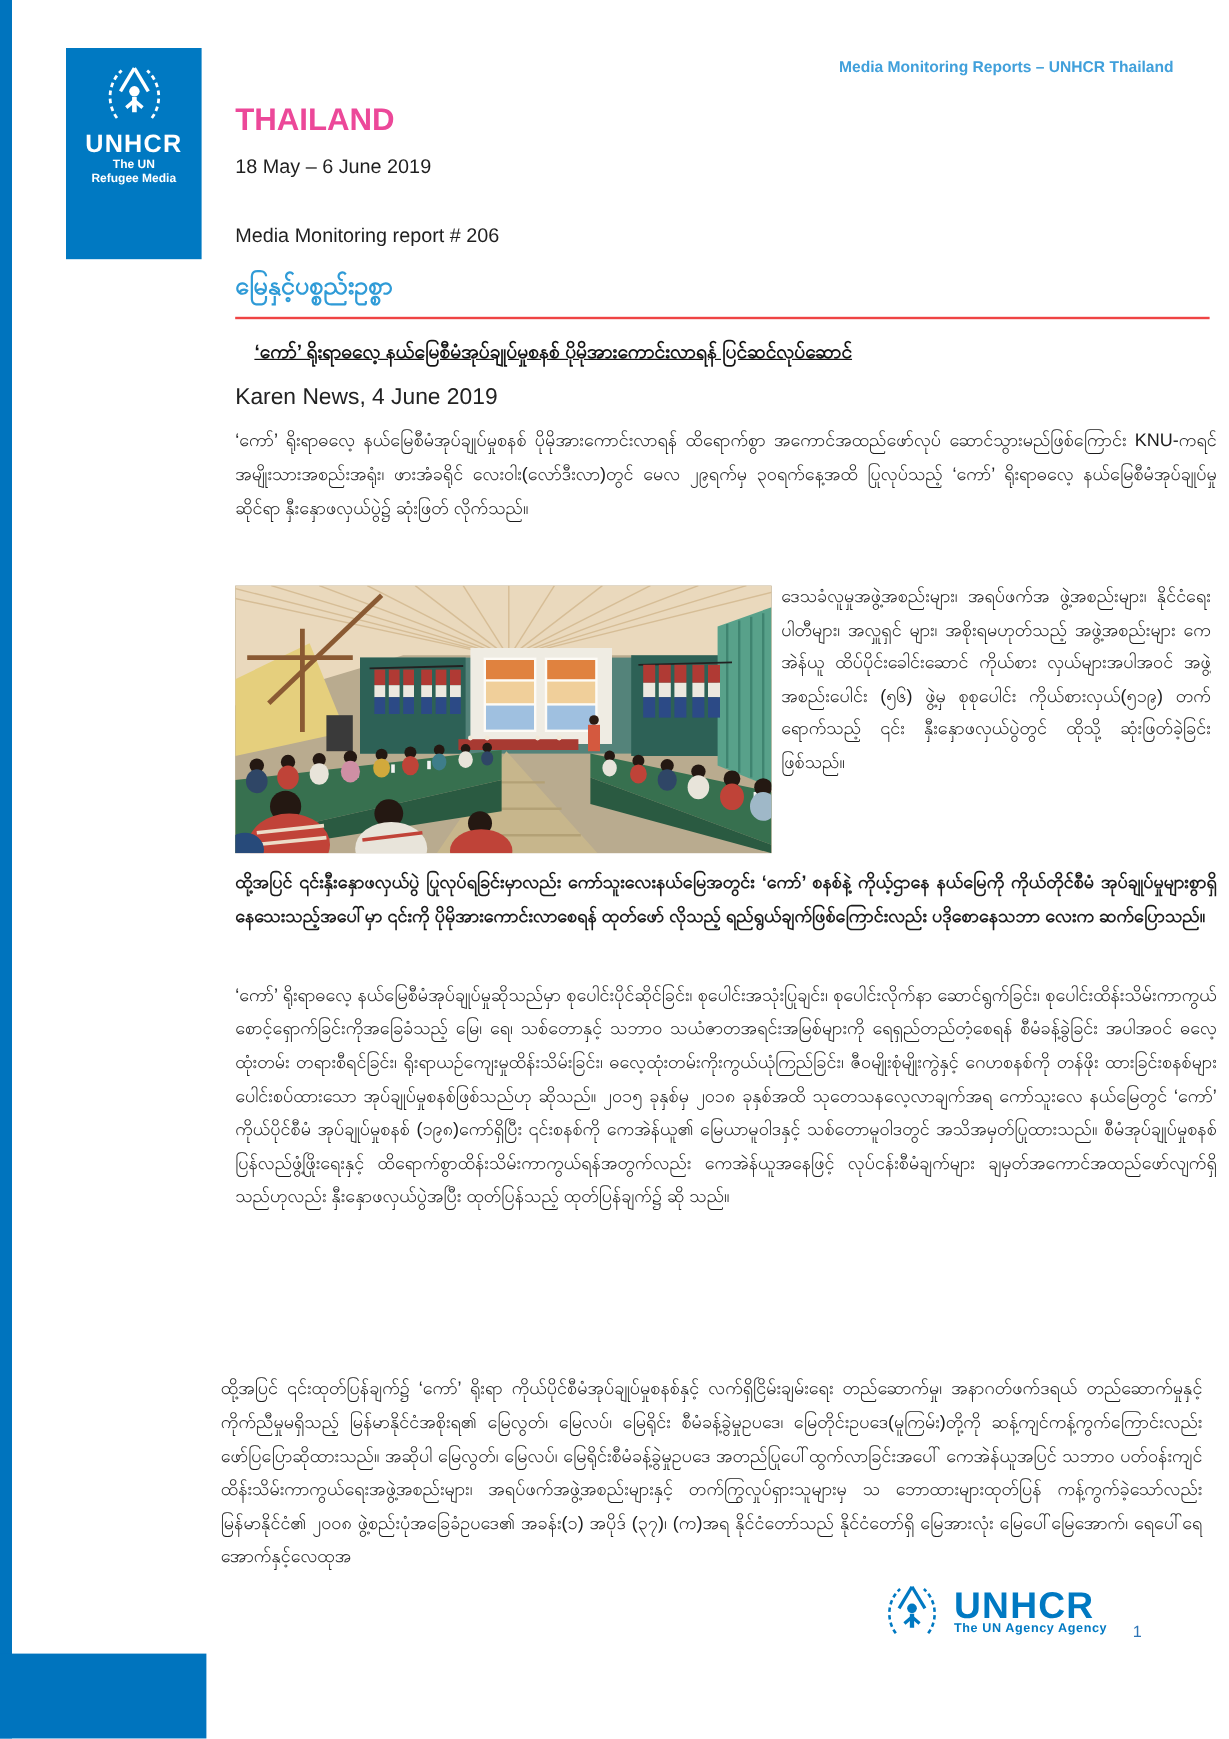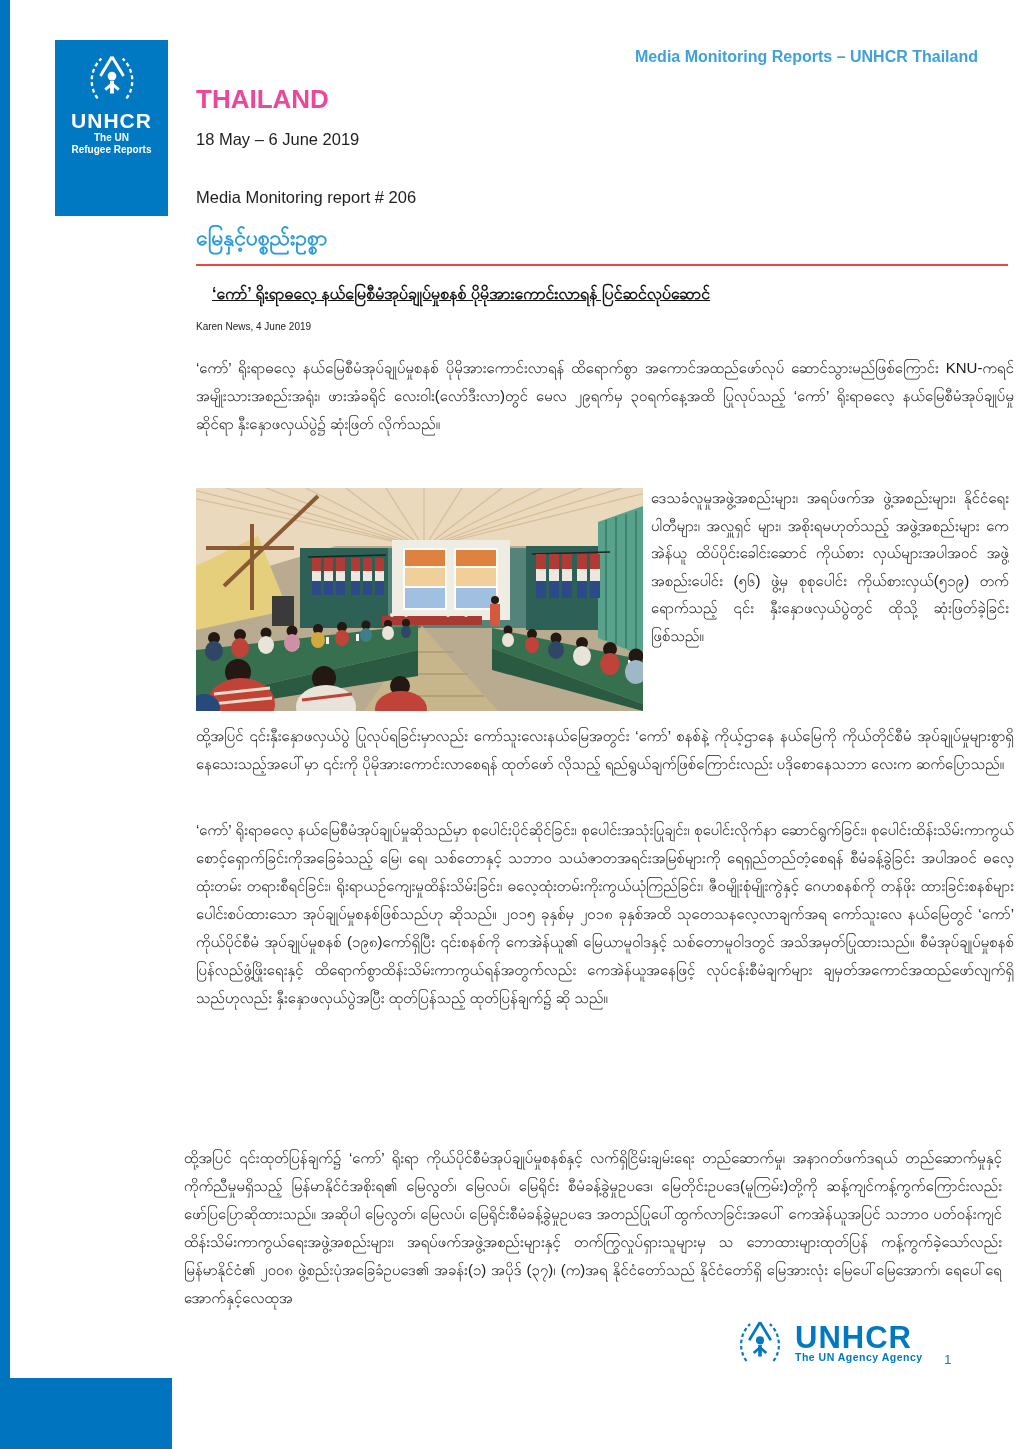--- a/index.html
+++ b/index.html
@@ -12,44 +12,44 @@
 
   .logo-box{
     position:absolute;left:55px;top:40px;width:113px;height:176px;background:#0079c2;
     color:#fff;text-align:center;box-sizing:border-box;padding-top:10px;
   }
   .logo-box .emblem{display:block;margin:0 auto 2px auto;}
   .logo-name{font-size:21px;font-weight:bold;letter-spacing:1px;line-height:22px;}
   .logo-tag{font-size:10px;font-weight:bold;line-height:12px;}
 
   .header-right{
-    position:absolute;top:48px;right:46px;font-size:16px;font-weight:bold;color:#41a0db;
+    position:absolute;top:48px;right:46px;font-size:13px;font-weight:bold;color:#41a0db;
   }
   .doc-title{position:absolute;left:196px;top:84px;font-size:26px;font-weight:bold;color:#ec4899;}
   .doc-date{position:absolute;left:196px;top:130px;font-size:16.5px;}
   .doc-report{position:absolute;left:196px;top:188px;font-size:16.5px;text-align:right;}
 
   .section-heading{
     position:absolute;left:196px;top:224px;width:812px;
     font-size:21px;font-weight:bold;color:#2f9bd7;
     padding-bottom:9px;border-bottom:2px solid #ef4444;
   }
   .headline{
     position:absolute;left:212px;top:282px;width:818px;
     font-size:16px;font-weight:bold;line-height:24px;text-decoration:underline;color:#141414;
   }
-  .source-line{position:absolute;left:196px;top:321px;font-size:10px;color:#222;}
+  .source-line{position:absolute;left:196px;top:321px;font-size:19px;color:#222;}
 
   .body-text{
     position:absolute;font-size:15px;line-height:28px;text-align:justify;color:#1c1c1c;
     overflow:hidden;
   }
   .para1{left:196px;top:354px;width:818px;height:116px;}
   .side-text{left:651px;top:484px;width:358px;height:226px;line-height:27.5px;}
-  .para2{left:196px;top:722px;width:818px;height:84px;}
+  .para2{left:196px;top:722px;width:818px;height:84px;font-weight:bold;}
   .para3{left:196px;top:816px;width:818px;height:280px;}
   .para4{left:184px;top:1100px;width:818px;height:202px;margin-top:44px;}
 
   .photo{
     position:absolute;left:196px;top:488px;width:447px;height:223px;overflow:hidden;
     background:#b9ab8f;
   }
   .photo svg{display:block;width:100%;height:100%;}
 
   .footer-logo{
@@ -74,21 +74,21 @@
         <path d="M45,50 C54,38 53,20 41,9" stroke-width="2.4" stroke-dasharray="4 3"></path>
         <path d="M30,7 L18,27" stroke-width="3"></path>
         <path d="M30,7 L42,27" stroke-width="3"></path>
         <circle cx="30" cy="27" r="4.5" fill="#ffffff" stroke="none"></circle>
         <path d="M30,32 L30,45" stroke-width="4"></path>
         <path d="M23,41 L30,35 L37,41" stroke-width="3"></path>
       </g>
     </svg>
     <div class="logo-name">UNHCR</div>
     <div class="logo-tag">The UN</div>
-    <div class="logo-tag">Refugee Reports</div>
+    <div class="logo-tag">Refugee Media</div>
   </div>
 
   <div class="header-right">Media Monitoring Reports – UNHCR Thailand</div>
 
   <div class="doc-title">THAILAND</div>
   <div class="doc-date">18 May – 6 June 2019</div>
   <div class="doc-report">Media Monitoring report # 206</div>
 
   <div class="section-heading">မြေနှင့်ပစ္စည်းဥစ္စာ</div>
 

